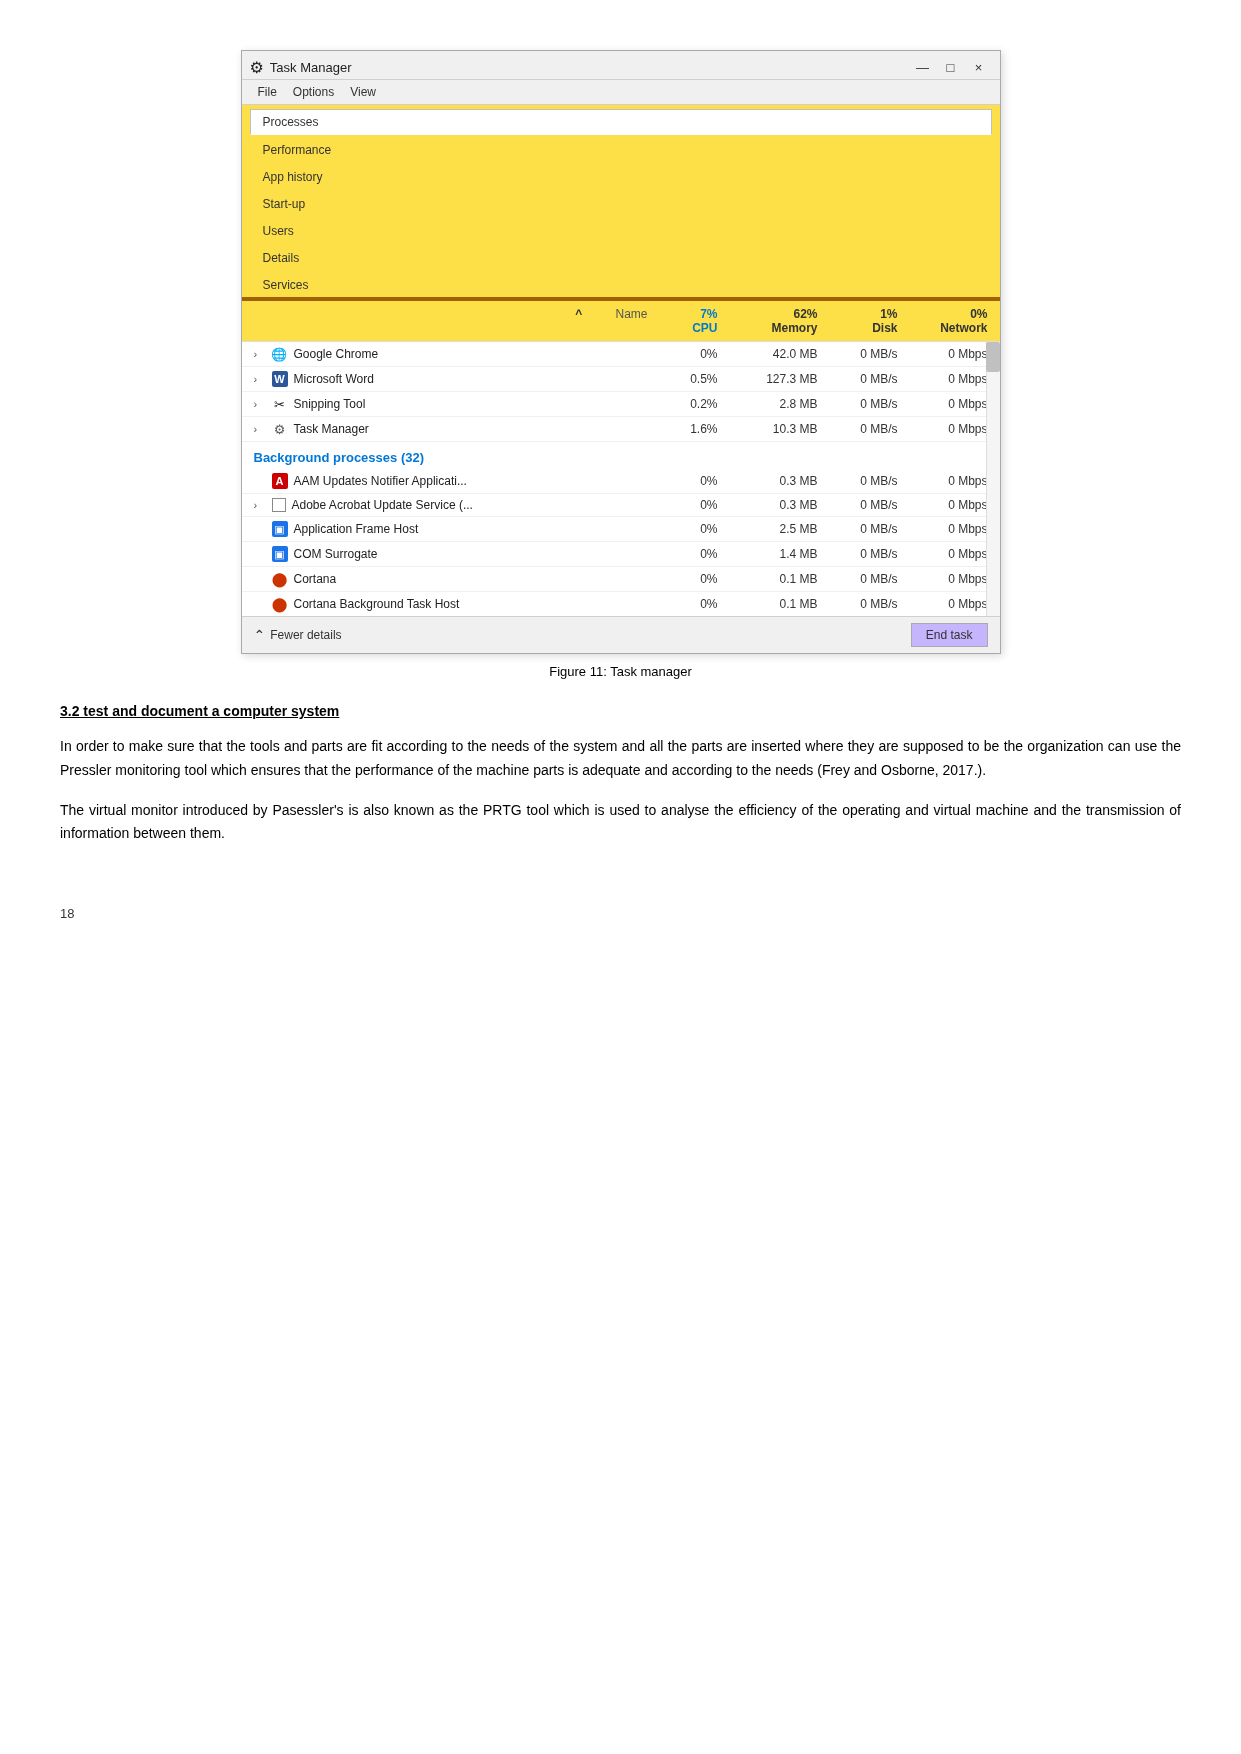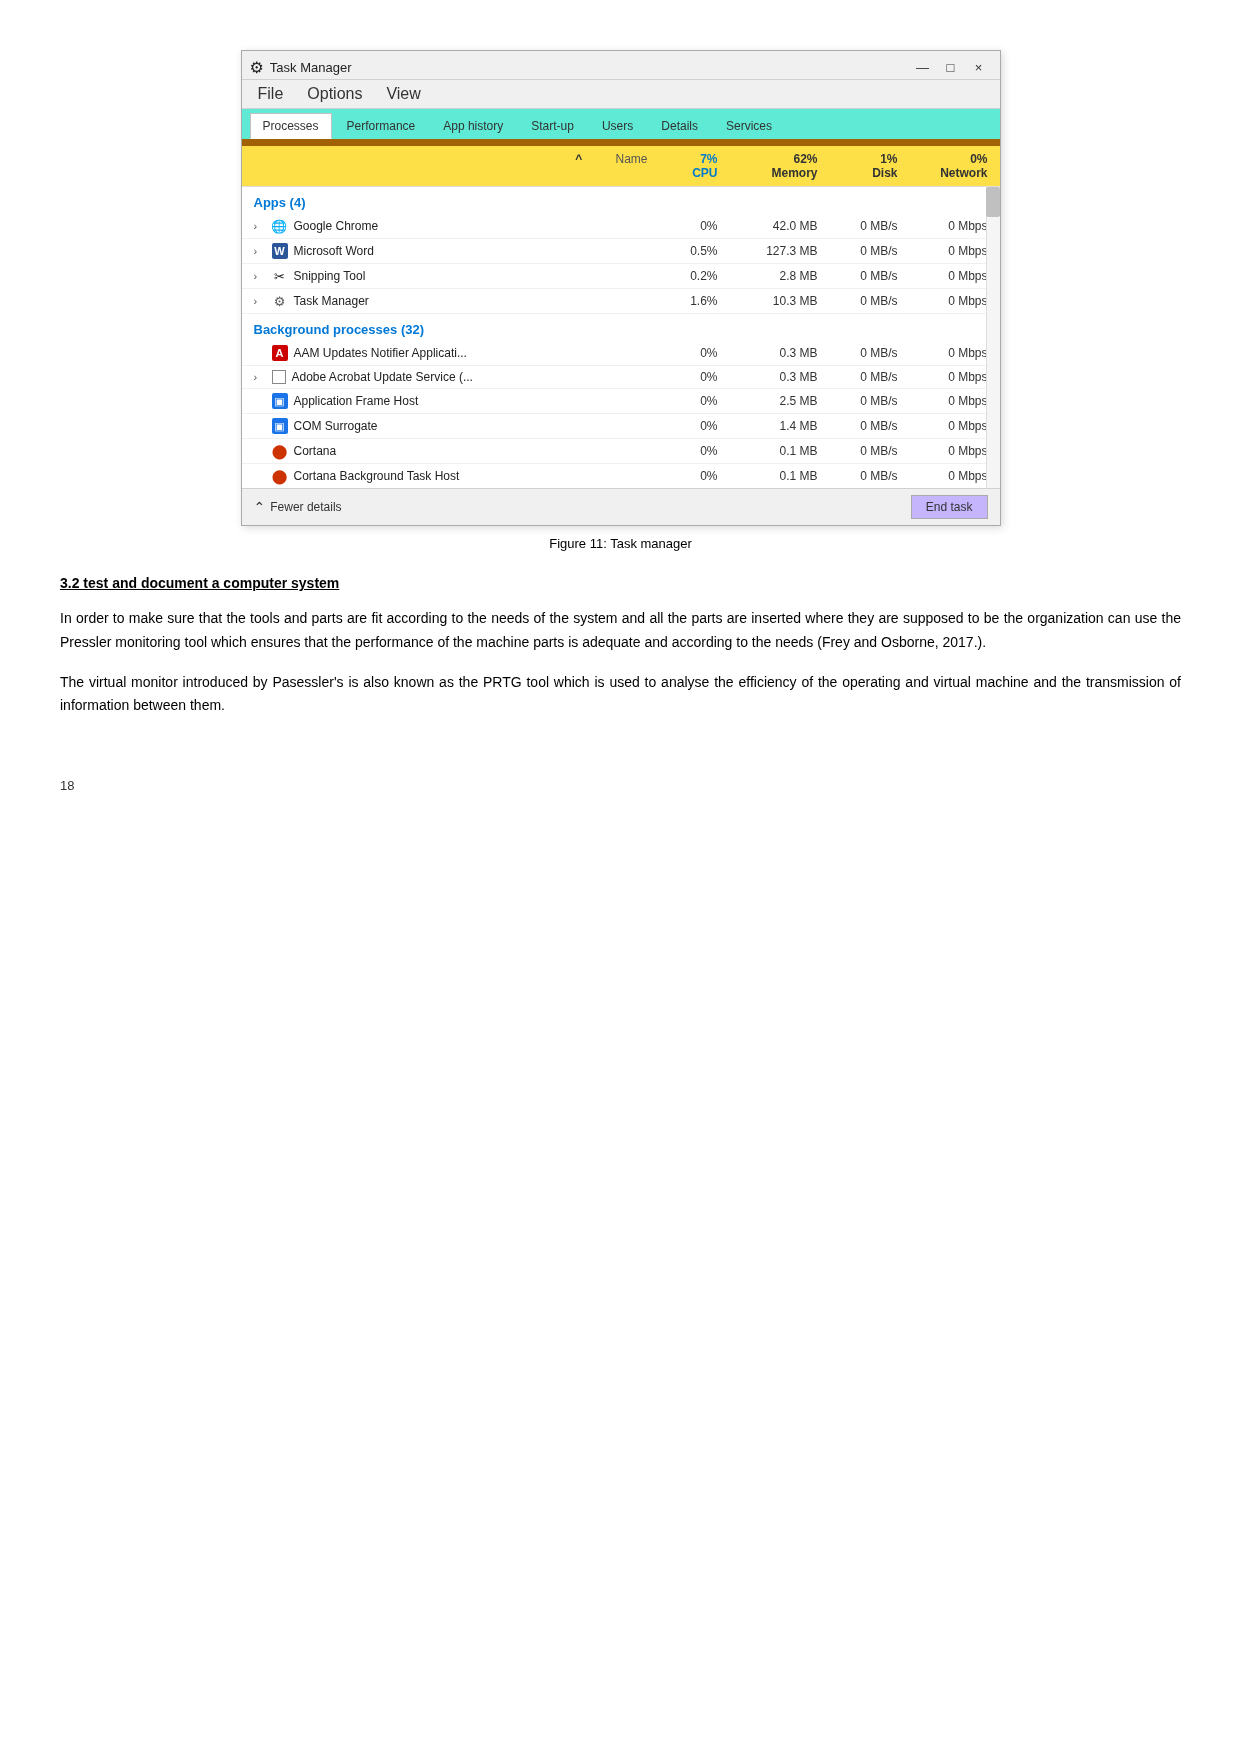--- a/index.html
+++ b/index.html
@@ -60,40 +60,41 @@
       cursor: pointer;
       font-size: 13px;
       display: flex;
       align-items: center;
       justify-content: center;
       color: #333;
     }
 
     .tm-menubar {
       display: flex;
-      gap: 8px;
+      gap: 0;
       padding: 2px 8px;
-      font-size: 16px;
+      font-size: 12px;
       border-bottom: 1px solid #d0d0d0;
       background: #f0f0f0;
       align-items: center;
     }
 
     .tm-menu-item {
       padding: 3px 8px;
       cursor: pointer;
       color: #333;
     }
 
     .tm-tabs {
       display: flex;
-      background: #5eead4;
+      background: #fde047;
       padding: 4px 8px 0 8px;
-      border-bottom: 7px solid #a16207;
+      border-bottom: 4px solid #a16207;
       gap: 2px;
+      flex-direction: column;
     }
 
     .tm-tab {
       padding: 5px 12px;
       font-size: 12px;
       cursor: pointer;
       border: 1px solid transparent;
       border-bottom: none;
       background: transparent;
       color: #333;
@@ -297,21 +298,20 @@
         <div>Disk</div>
       </div>
       <div class="tm-header-col">
         <div>0%</div>
         <div>Network</div>
       </div>
     </div>
 
     <div style="position:relative;">
 
-      <div class="tm-section-header">Apps (4)</div>
 
       <div class="tm-row">
         <div class="tm-name-cell">
           <span class="tm-expand-arrow">›</span>
           <span class="tm-app-icon icon-chrome">🌐</span>
           <span>Google Chrome</span>
         </div>
         <div class="tm-col-val">0%</div>
         <div class="tm-col-val">42.0 MB</div>
         <div class="tm-col-val">0 MB/s</div>

